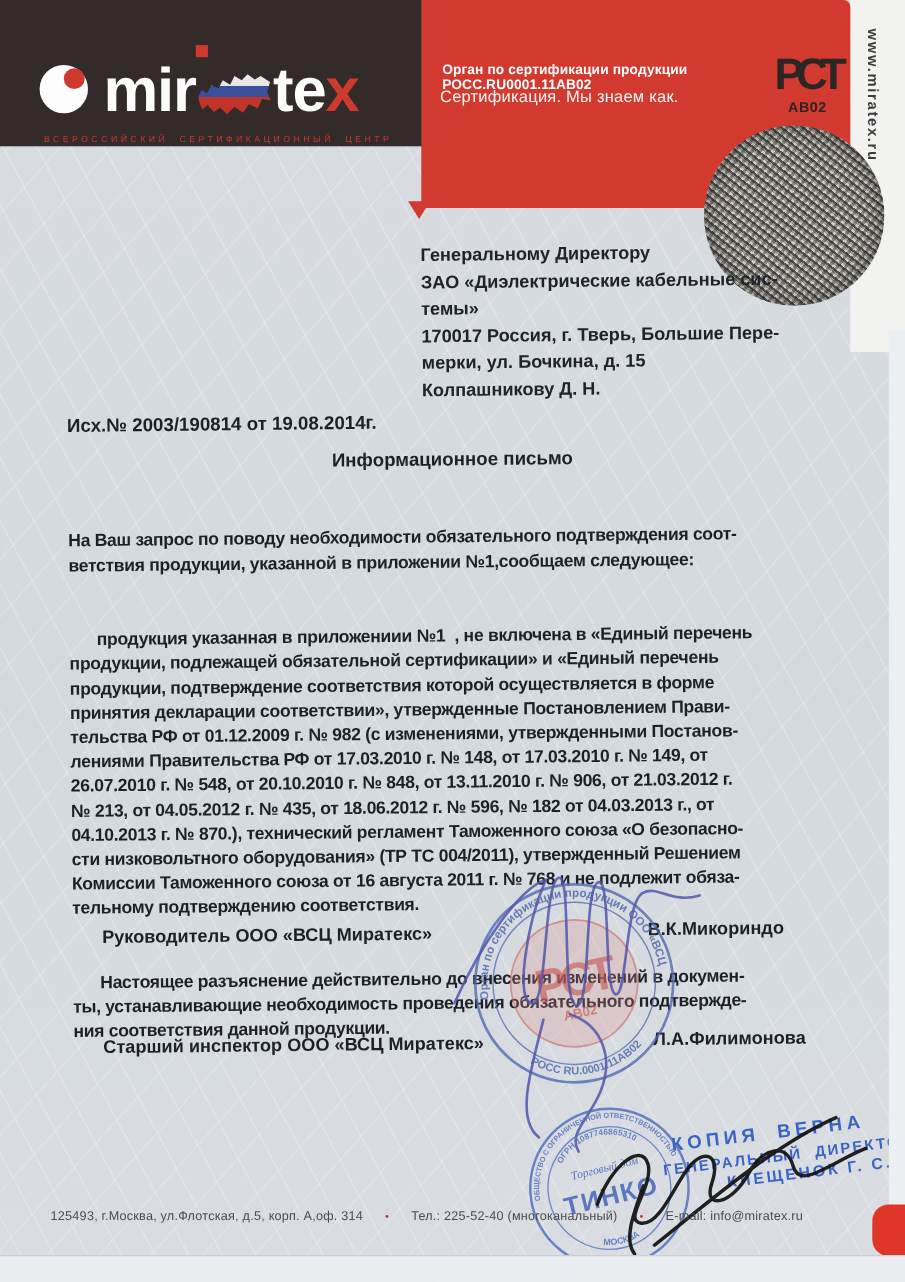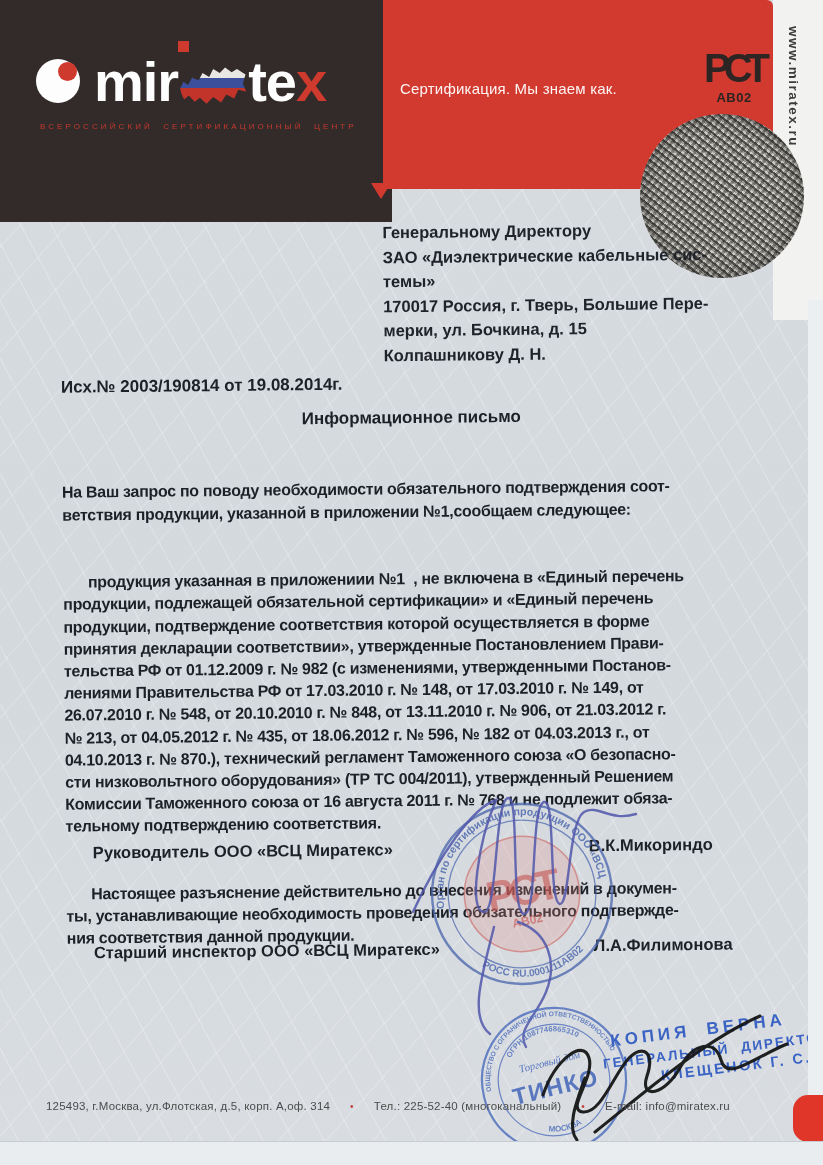--- a/index.html
+++ b/index.html
@@ -7,21 +7,21 @@
   .page {
     position:relative; width:823px; height:1165px; overflow:hidden;
     font-family:"Liberation Sans", sans-serif;
     background:
       repeating-linear-gradient(62deg, rgba(255,255,255,.20) 0 1.5px, transparent 1.5px 27px),
       repeating-linear-gradient(-48deg, rgba(255,255,255,.16) 0 1.5px, transparent 1.5px 35px),
       linear-gradient(180deg,#d8dce1 0%, #d4d9de 55%, #d9dde1 100%);
   }
   
   .top-margin { position:absolute; left:773px; top:0; width:50px; height:320px; background:#f2f3f1; }
-  .hdr-black { position:absolute; left:0; top:0; width:392px; height:222px; background:#322b29; }
+  .hdr-black { position:absolute; left:0; top:0; width:392px; height:133px; background:#322b29; }
   .hdr-red { position:absolute; left:383px; top:0; width:390px; height:189px; background:#d23a30;
              border-radius:0 6px 30px 0; }
   .seam-tail { position:absolute; left:371px; top:183px; width:0; height:0;
              border-left:10px solid transparent; border-right:10px solid transparent;
              border-top:16px solid #d23a30; }
   .logo-row { position:absolute; left:36px; top:46px; height:70px; display:flex; align-items:center; }
   .logo-ball { position:relative; width:44px; height:44px; background:#fdfdfd; border-radius:50%; margin-right:14px; }
   .logo-ball::after { content:""; position:absolute; right:3px; top:3px; width:19px; height:19px;
              background:#cf3a2f; border-radius:50%; }
   .logo-word { position:relative; font-weight:bold; font-size:56px; letter-spacing:-1px; color:#fdfdfd; display:flex; align-items:center; }
@@ -96,20 +96,21 @@
         <span class="logo-idot"></span>
         <span class="logo-map"></span>
         <span>te</span>
         <span class="logo-x">x</span>
       </div>
     </div>
     <div class="logo-tagline">ВСЕРОССИЙСКИЙ СЕРТИФИКАЦИОННЫЙ ЦЕНТР</div>
   </div>
   <div class="hdr-red"></div>
   <div class="seam-tail"></div>
+  <div class="hdr-cert-line">Орган по сертификации продукции РОСС.RU0001.11АВ02</div>
   <div class="hdr-slogan">Сертификация. Мы знаем как.</div>
   <div class="pct-hdr">
     <div class="pct-glyph">РСТ</div>
     <div class="pct-code">АВ02</div>
   </div>
   <div class="fabric-circle"></div>
   <div class="site-vertical">www.miratex.ru</div>
 
   <div class="content">
     <div class="recipient">Генеральному Директору

